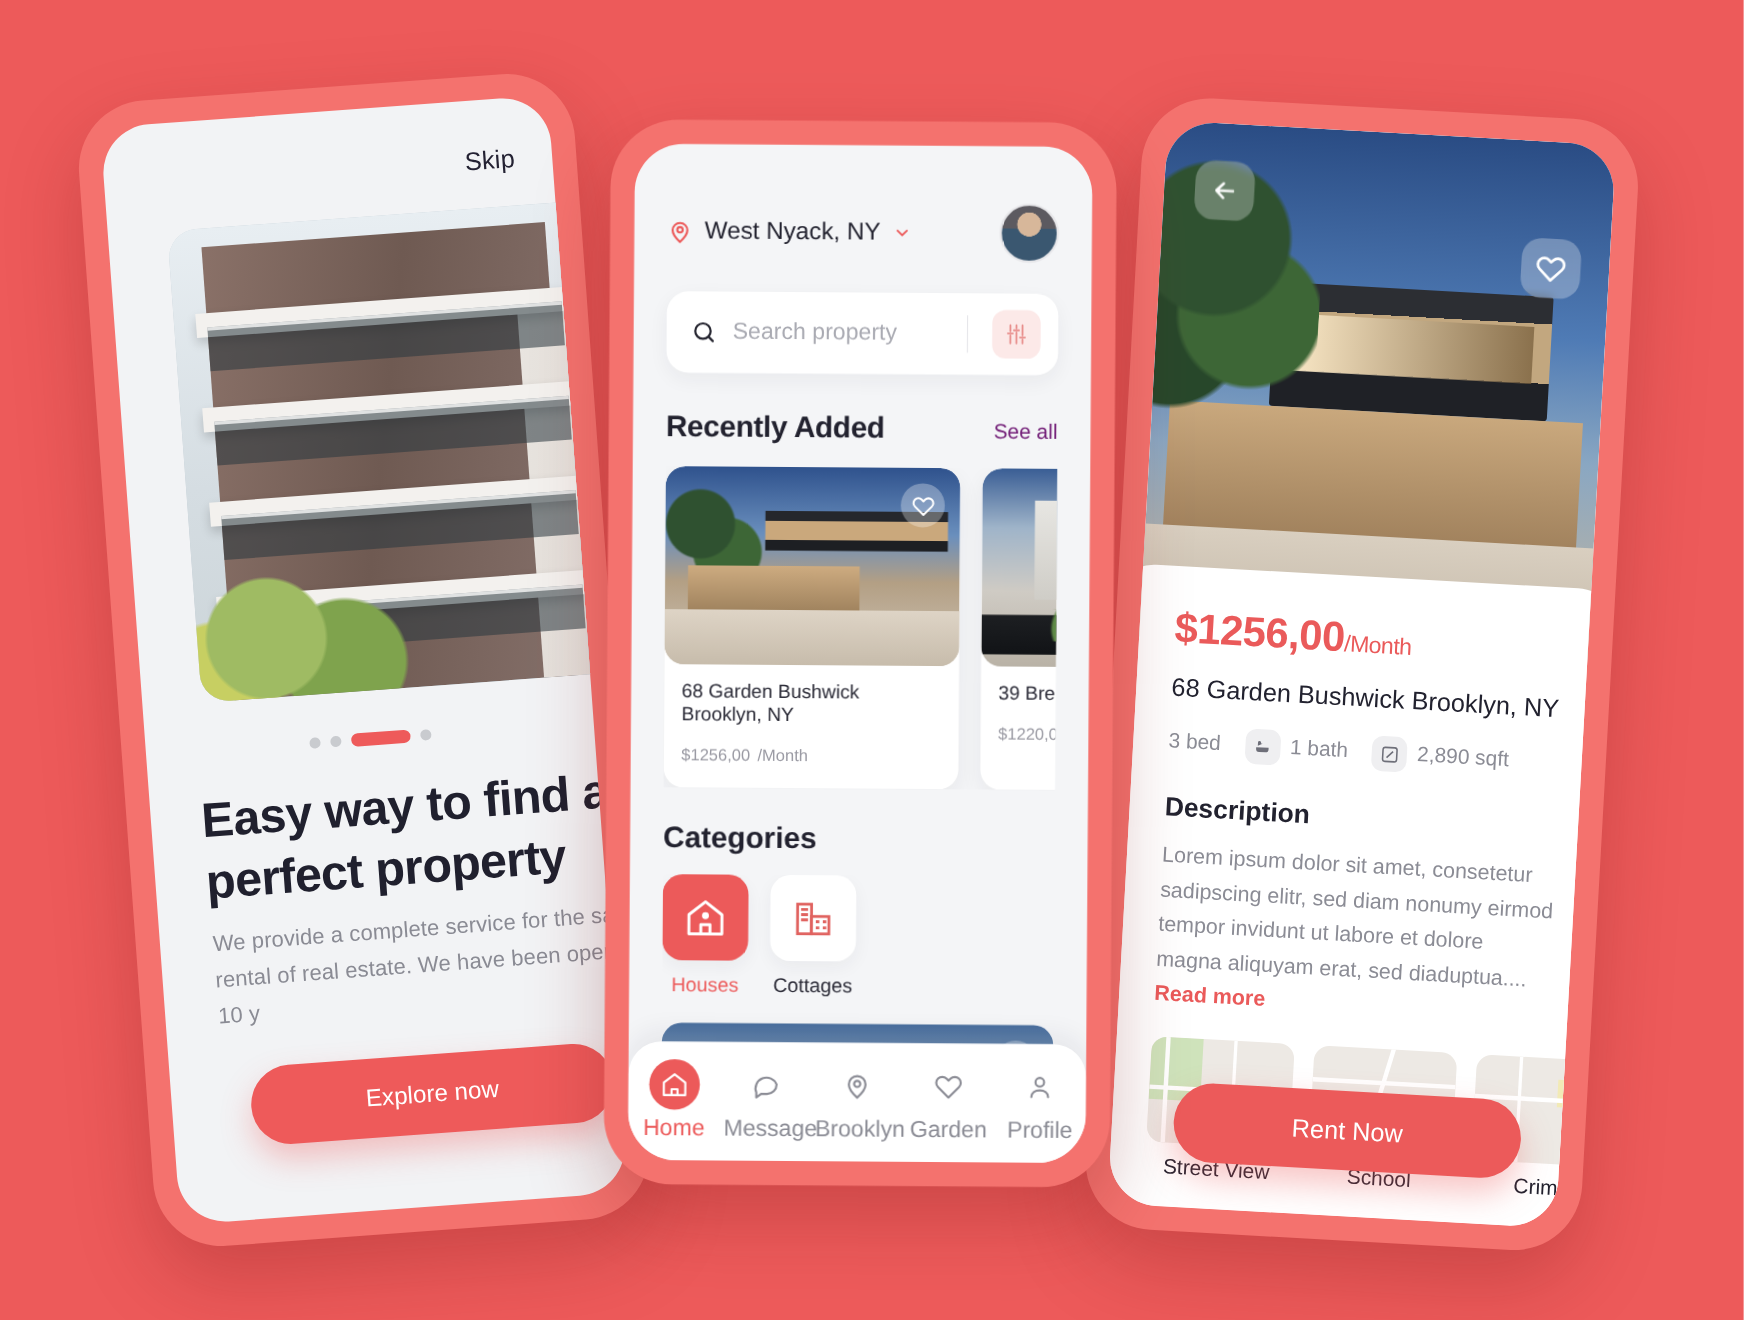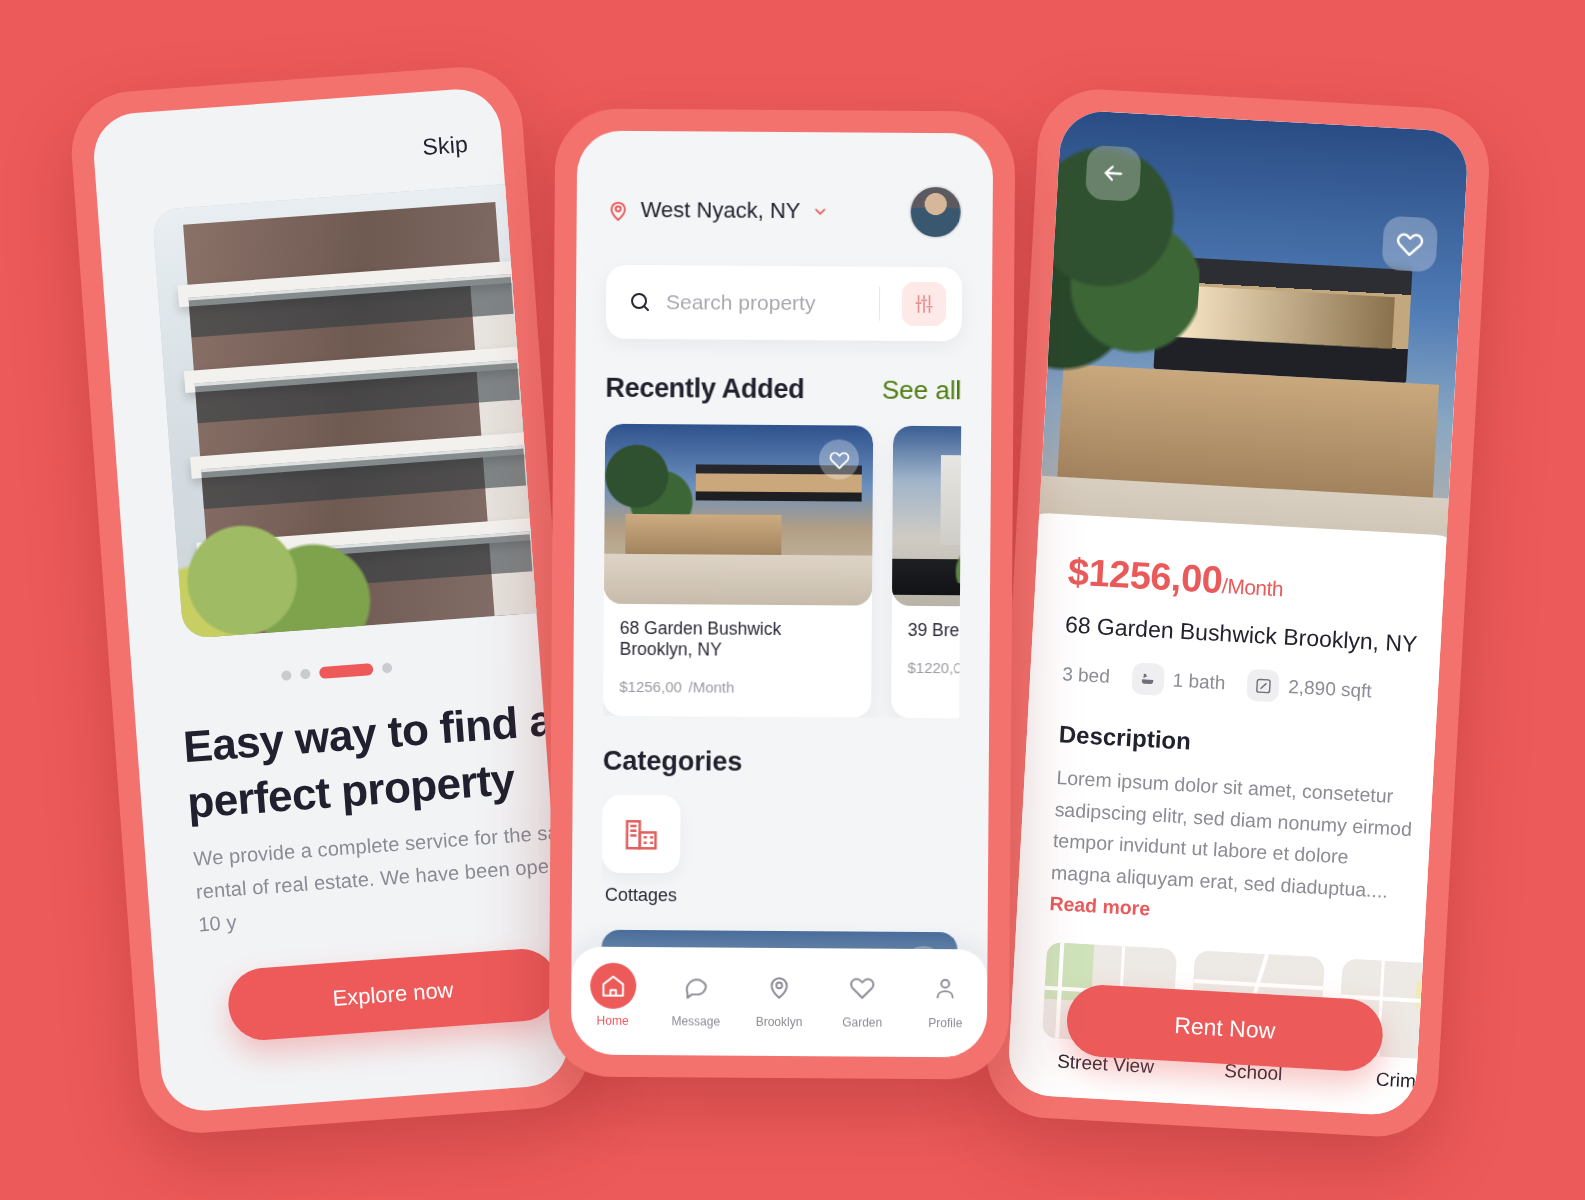--- a/index.html
+++ b/index.html
@@ -257,21 +257,21 @@
   .vdiv { width:1px; height: 34px; background:#E6E6EA; }
   .filter-box {
     width: 44px; height: 44px; border-radius: 12px; background:#FCE9E8;
     display:flex; align-items:center; justify-content:center; margin-left: 8px;
   }
 
   .sec-head {
     margin-top: 34px; display:flex; align-items:baseline; justify-content:space-between;
   }
   .sec-title { font-size: 27px; font-weight:700; color:#22222F; letter-spacing:-.3px; }
-  .sec-link { font-size: 26px; color:#4d7c0f; }
+  .sec-link { font-size: 19px; color:#701a75; }
 
   .cards-row {
     margin-top: 20px; display:flex; gap: 20px;
     overflow: hidden;
   }
   .prop-card {
     flex: none; width: 268px; background:#fff; border-radius: 18px;
     box-shadow: 0 8px 20px rgba(30,30,50,.06);
     overflow:hidden;
   }
@@ -350,21 +350,21 @@
     display:flex; align-items:flex-start; justify-content:space-around;
     padding-top: 16px;
     box-shadow: 0 -8px 24px rgba(30,30,50,.07);
   }
   .tab { width: 76px; text-align:center; }
   .tab .tab-ic {
     width: 46px; height: 46px; margin: 0 auto;
     display:flex; align-items:center; justify-content:center; border-radius:50%;
   }
   .tab.active .tab-ic { background:#EC5A5A; }
-  .tab-lbl { margin-top: 5px; font-size: 12px; color:#8B8C95; }
+  .tab-lbl { margin-top: 5px; font-size: 21px; color:#8B8C95; }
   .tab.active .tab-lbl { color:#EC5A5A; }
 
   svg { display:block; }
 </style>
 </head>
 <body>
 
 <div id="stage">
 
   <div class="phone-frame" id="phone-left">
@@ -588,20 +588,32 @@
               </div>
             </div>
           </div>
 
         </div>
 
         <div class="cat-title">Categories</div>
 
         <div class="cat-row">
 
+          <div class="cat active">
+            <div class="cat-box">
+              <span>
+                <svg width="40" height="40" viewBox="0 0 24 24" fill="none" stroke="#fff" stroke-width="1.6" stroke-linejoin="round">
+                  <path d="M3 10.5L12 3.5l9 7V21H3z"></path>
+                  <path d="M9.5 21v-5h5v5"></path>
+                  <circle cx="12" cy="11" r="1.1" fill="#fff"></circle>
+                </svg>
+              </span>
+            </div>
+            <div class="cat-lbl">Houses</div>
+          </div>
 
 
 
           <div class="cat">
             <div class="cat-box">
               <span>
                 <svg width="38" height="38" viewBox="0 0 24 24" fill="none" stroke="#E0625F" stroke-width="1.6">
                   <rect x="3" y="4" width="8" height="17"></rect>
                   <rect x="11" y="11" width="10" height="10"></rect>
                   <path d="M5 7h4M5 10h4M5 13h4M13.5 14h2M17.5 14h2M13.5 17.5h2M17.5 17.5h2"></path>

